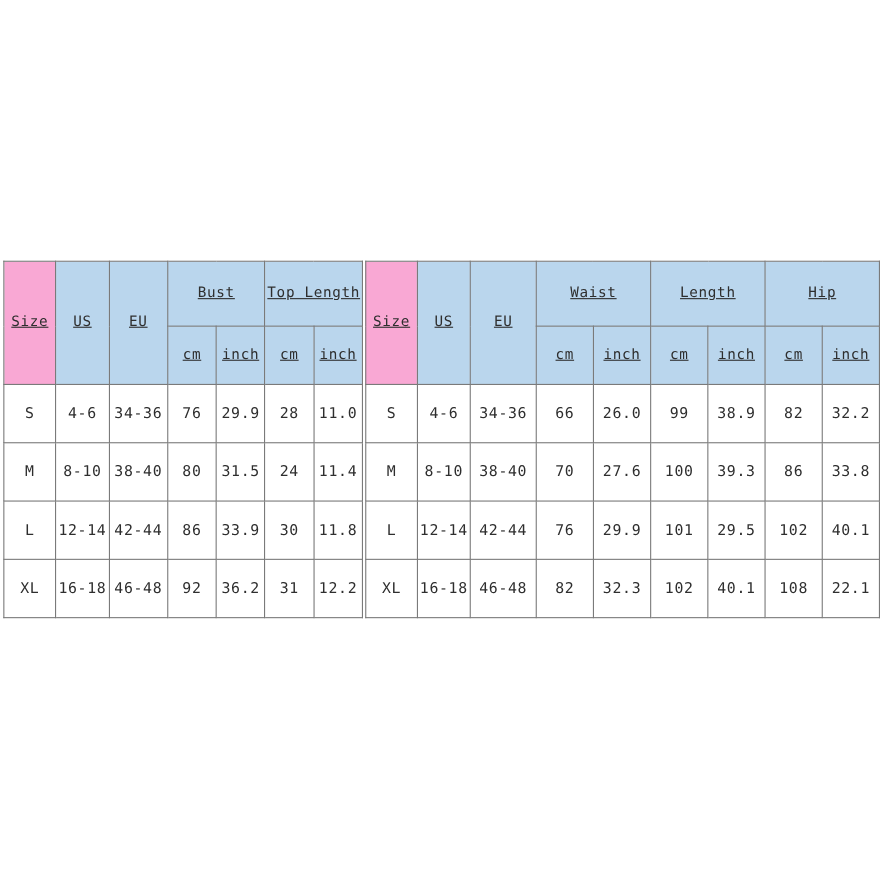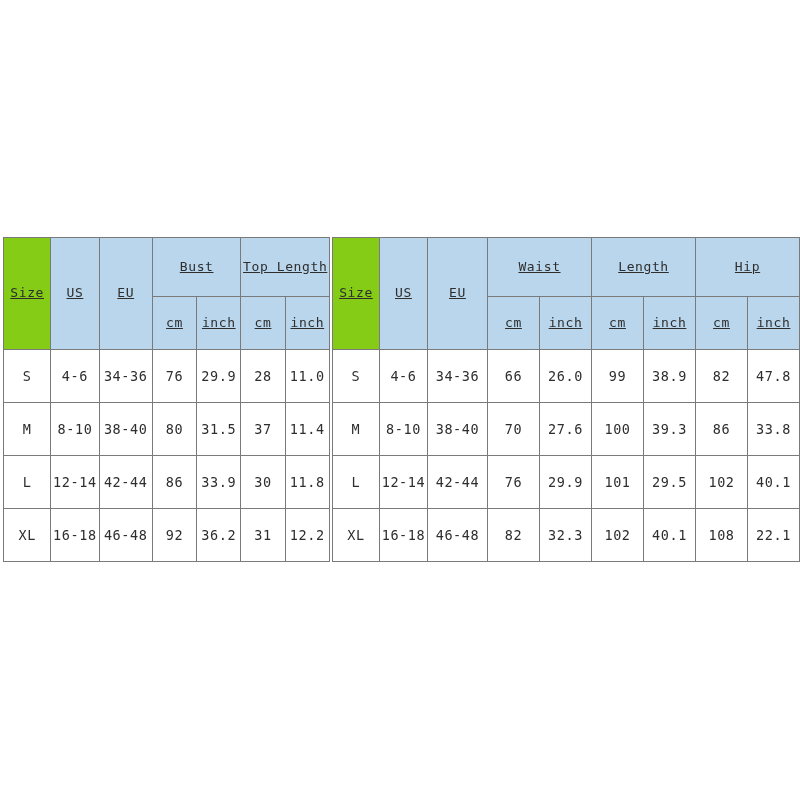--- a/index.html
+++ b/index.html
@@ -52,21 +52,21 @@
     line-height: 1.1;
   }
 
   
   .size-table thead th {
     background: #bad6ed;
     text-decoration: underline;
   }
   
   .size-table thead th.col-size {
-    background: #84cc16;
+    background: #f9a8d4;
   }
 
   .h-group   { height: 58px; font-size: 13.5px; }
   .h-unit    { height: 52px; margin-left: 32px; }
   .h-size    { height: 110px; }
 
   .size-table tbody td {
     height: 52px;
     background: #ffffff;
     font-size: 13.5px;
@@ -128,21 +128,21 @@
         <td>29.9</td>
         <td>28</td>
         <td>11.0</td>
       </tr>
       <tr>
         <td>M</td>
         <td>8-10</td>
         <td>38-40</td>
         <td>80</td>
         <td>31.5</td>
-        <td>37</td>
+        <td>24</td>
         <td>11.4</td>
       </tr>
       <tr>
         <td>L</td>
         <td>12-14</td>
         <td>42-44</td>
         <td>86</td>
         <td>33.9</td>
         <td>30</td>
         <td>11.8</td>
@@ -192,21 +192,21 @@
     <tbody>
       <tr>
         <td>S</td>
         <td>4-6</td>
         <td>34-36</td>
         <td>66</td>
         <td>26.0</td>
         <td>99</td>
         <td>38.9</td>
         <td>82</td>
-        <td>47.8</td>
+        <td>32.2</td>
       </tr>
       <tr>
         <td>M</td>
         <td>8-10</td>
         <td>38-40</td>
         <td>70</td>
         <td>27.6</td>
         <td>100</td>
         <td>39.3</td>
         <td>86</td>

